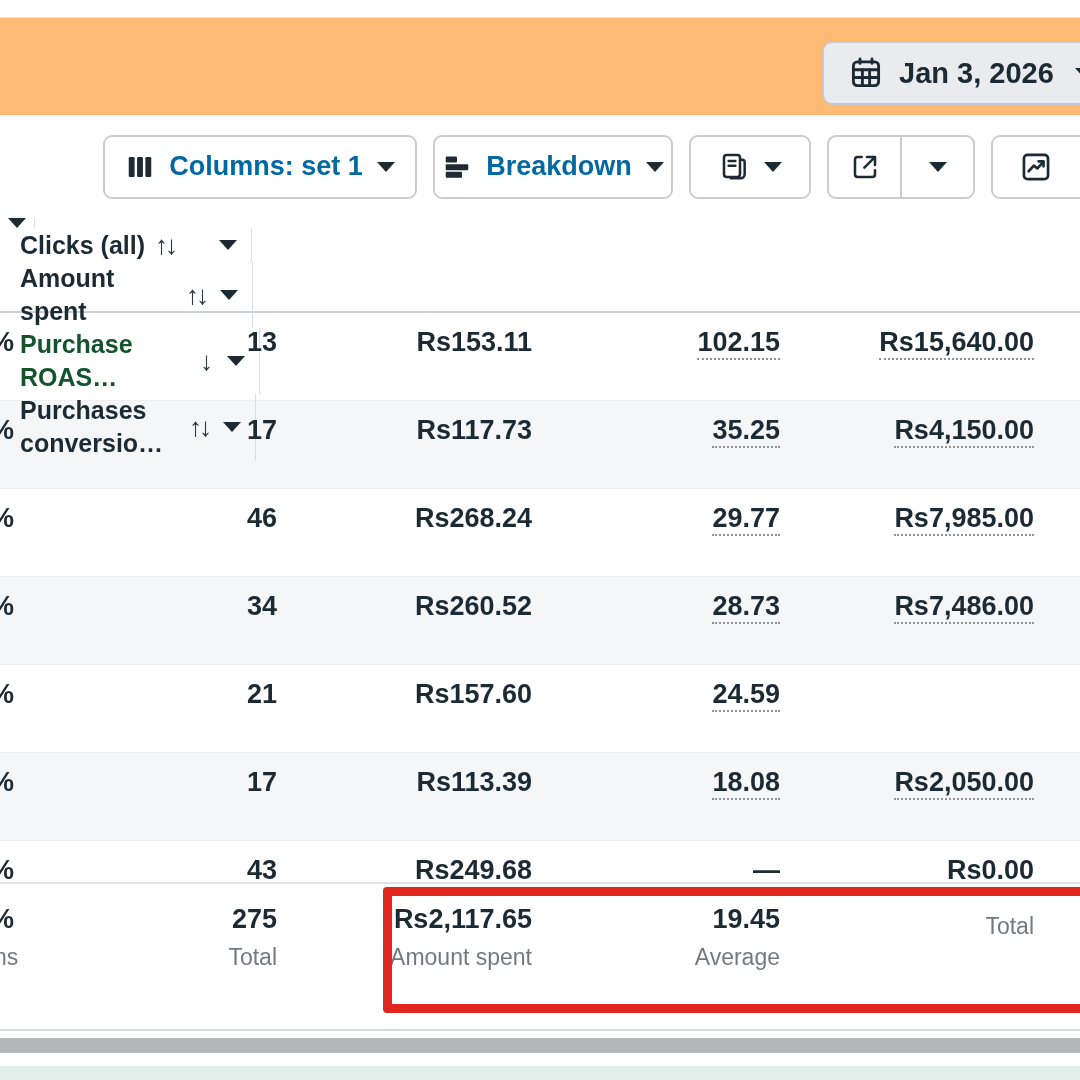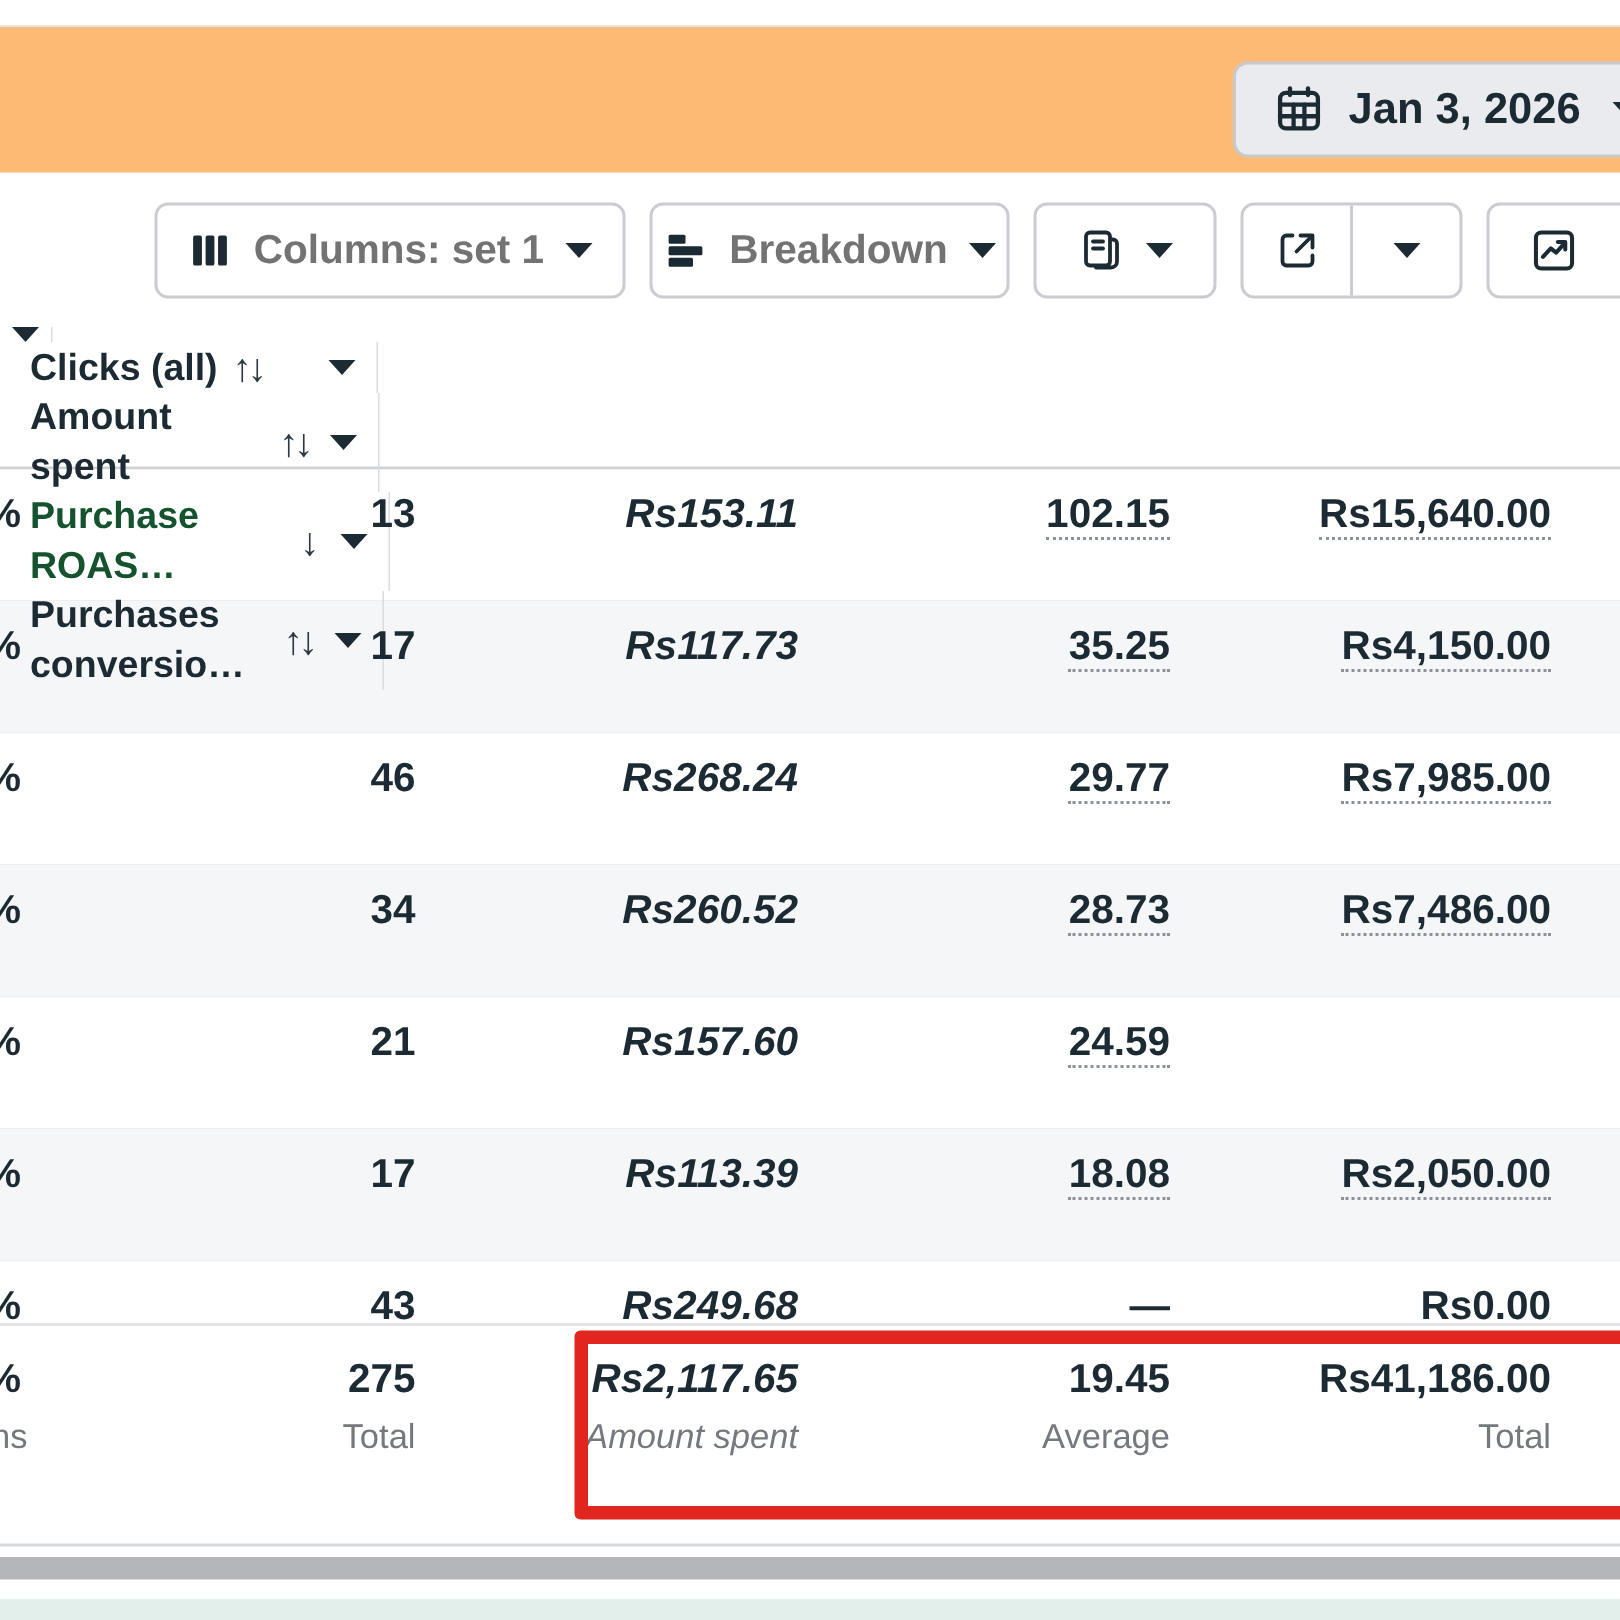--- a/index.html
+++ b/index.html
@@ -12,21 +12,21 @@
   .date-btn{position:absolute;top:23px;left:822px;width:290px;height:64px;background:#e9ebee;
     border:2px solid #c7c9cd;border-radius:10px;display:flex;align-items:center;gap:15px;
     padding-left:24px;box-sizing:border-box;font-size:29px;font-weight:700;}
   .caret{width:0;height:0;border-left:10px solid transparent;border-right:10px solid transparent;border-top:11px solid #1c2b33;}
   .caret.sm{border-left-width:9px;border-right-width:9px;border-top-width:10px;}
 
   
   .toolbar{position:absolute;top:115px;left:0;width:1200px;height:103px;background:#fff;
     display:flex;align-items:center;padding-left:103px;box-sizing:border-box;gap:16px;}
   .btn{height:64px;background:#fff;border:2px solid #caccd1;border-radius:9px;display:flex;
-    align-items:center;justify-content:center;gap:14px;box-sizing:border-box;font-size:27px;font-weight:700;color:#737373;padding:0;}
+    align-items:center;justify-content:center;gap:14px;box-sizing:border-box;font-size:27px;font-weight:700;color:#0369a1;padding:0;}
   .btn.w1{width:314px;} .btn.w2{width:240px;} .btn.w3{width:122px;} .btn.w5{width:160px;justify-content:flex-start;padding-left:26px;}
   .split{width:148px;height:64px;border:2px solid #caccd1;border-radius:9px;display:flex;box-sizing:border-box;background:#fff;}
   .split .seg{flex:1;display:flex;align-items:center;justify-content:center;}
   .split .seg:first-child{border-right:2px solid #caccd1;}
 
   
   .table{position:absolute;top:218px;left:0;width:1080px;}
   .thead{display:flex;height:95px;border-bottom:2px solid #ced0d4;box-sizing:border-box;flex-direction:column;}
   .th{display:flex;align-items:center;box-sizing:border-box;border-right:1px solid #d9dce0;
       font-size:25px;font-weight:700;line-height:1.32;padding:0 14px 0 20px;}
@@ -34,21 +34,21 @@
   .th .spacer{flex:1;}
   .sortglyph{font-size:26px;font-weight:700;letter-spacing:-3px;margin:0 14px 0 10px;color:#2c3a43;}
   .c0{width:35px;} .c1{width:252px;} .c2{width:253px;} .c3{width:260px;} .c4{width:256px;} .c5{width:24px;flex:1;}
   .th.c0{padding:0 0 0 8px;} .th.c5{border-right:none;color:#0064d1;overflow:hidden;padding:0 0 0 14px;}
   .blue{color:#14532d;}
 
   .tr{display:flex;height:88px;border-bottom:1px solid #eceef1;box-sizing:border-box;background:#fff;}
   .tr.alt{background:#f5f6f8;}
   .tr.last{height:43px;border-bottom:2px solid #e2e4e8;}
   .td{box-sizing:border-box;padding-top:14px;text-align:right;font-size:27px;font-weight:600;}
-  .td.c1{padding-right:10px;} .td.c2{padding-right:8px;font-style:italic;} .td.c3{padding-right:20px;} .td.c4{padding-right:22px;}
+  .td.c1{padding-right:10px;} .td.c2{padding-right:8px;} .td.c3{padding-right:20px;} .td.c4{padding-right:22px;}
   .td.c0{text-align:left;overflow:visible;}
   .td.c0 .val{margin-left:-10px;display:inline-block;}
   .val.dotted{border-bottom:2px dotted #8d9298;padding-bottom:1px;margin-left:28px;}
 
   .totals{display:flex;height:147px;background:#fff;box-sizing:border-box;border-bottom:2px solid #d6d9dd;}
   .totals .td{padding-top:20px;}
   .tlabel{font-size:23px;font-weight:400;color:#75797e;margin-top:9px;}
   .totals .c0 .tlabel{margin-left:-6px;text-align:left;}
 
   
@@ -251,21 +251,20 @@
       </div>
       <div class="td c2">
         <div>Rs2,117.65</div>
         <div class="tlabel">Amount spent</div>
       </div>
       <div class="td c3">
         <div>19.45</div>
         <div class="tlabel">Average</div>
       </div>
       <div class="td c4">
-        <div>Rs41,186.00</div>
         <div class="tlabel">Total</div>
       </div>
       <div class="td c5"></div>
     </div>
   </div>
 
   <div class="hscrollbar"></div>
   <div class="teal-band"></div>
 
   <div class="red-box" style="border-color: rgb(224, 38, 31);"></div>

